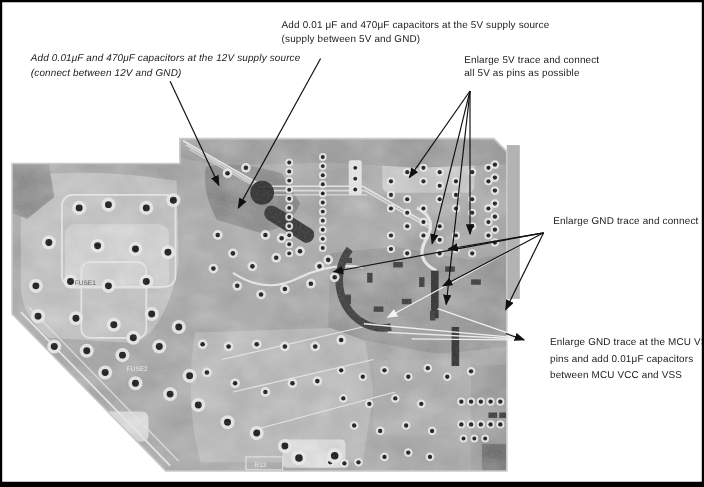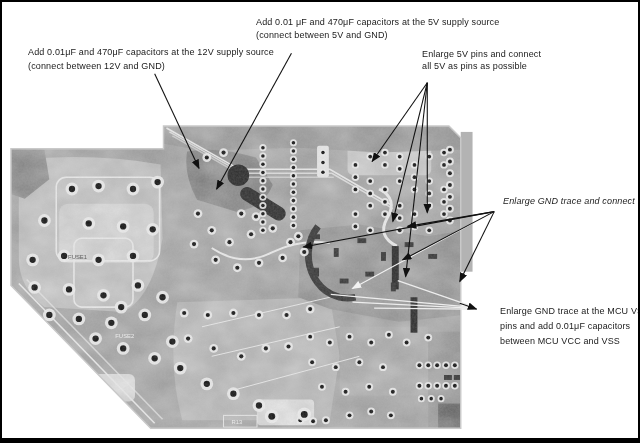--- a/index.html
+++ b/index.html
@@ -464,36 +464,36 @@
       <line x1="497" y1="213" x2="409" y2="228" marker-end="url(#ah)"></line>
 
       <line x1="331" y1="297" x2="473" y2="310" stroke="#ededed" stroke-width="1.3"></line>
       <line x1="353" y1="305" x2="473" y2="311" stroke="#ededed" stroke-width="1.3"></line>
       <line x1="375" y1="311" x2="473" y2="312" stroke="#ededed" stroke-width="1.3"></line>
       <line x1="399" y1="283" x2="471" y2="308" stroke="#ededed" stroke-width="1.3"></line>
       <line x1="462" y1="306" x2="479" y2="312" marker-end="url(#ah)"></line>
     </g>
   </svg>
 
-  <div class="ann lh14" style="left:26px;top:43px;">
+  <div class="ann lh14" style="left:26px;top:43px;font-style:italic;">
     <div>Add 0.01μF and 470μF capacitors at the 12V supply source</div>
     <div>(connect between 12V and GND)</div>
   </div>
 
   <div class="ann" style="left:254px;top:14px;">
     <div>Add 0.01 μF and 470μF capacitors at the 5V supply source</div>
-    <div>(connect between 5V and GND)</div>
+    <div>(supply between 5V and GND)</div>
   </div>
 
   <div class="ann lh12" style="left:420px;top:46px;">
-    <div>Enlarge 5V pins and connect</div>
+    <div>Enlarge 5V trace and connect</div>
     <div>all 5V as pins as possible</div>
   </div>
 
-  <div class="ann" style="left:501px;top:193px;font-style:italic;">
+  <div class="ann" style="left:501px;top:193px;">
     <div>Enlarge GND trace and connect</div>
   </div>
 
   <div class="ann lh15" style="left:498px;top:302px;">
     <div>Enlarge GND trace at the MCU VSS</div>
     <div>pins and add 0.01μF capacitors</div>
     <div>between MCU VCC and VSS</div>
   </div>
 
 </div>

